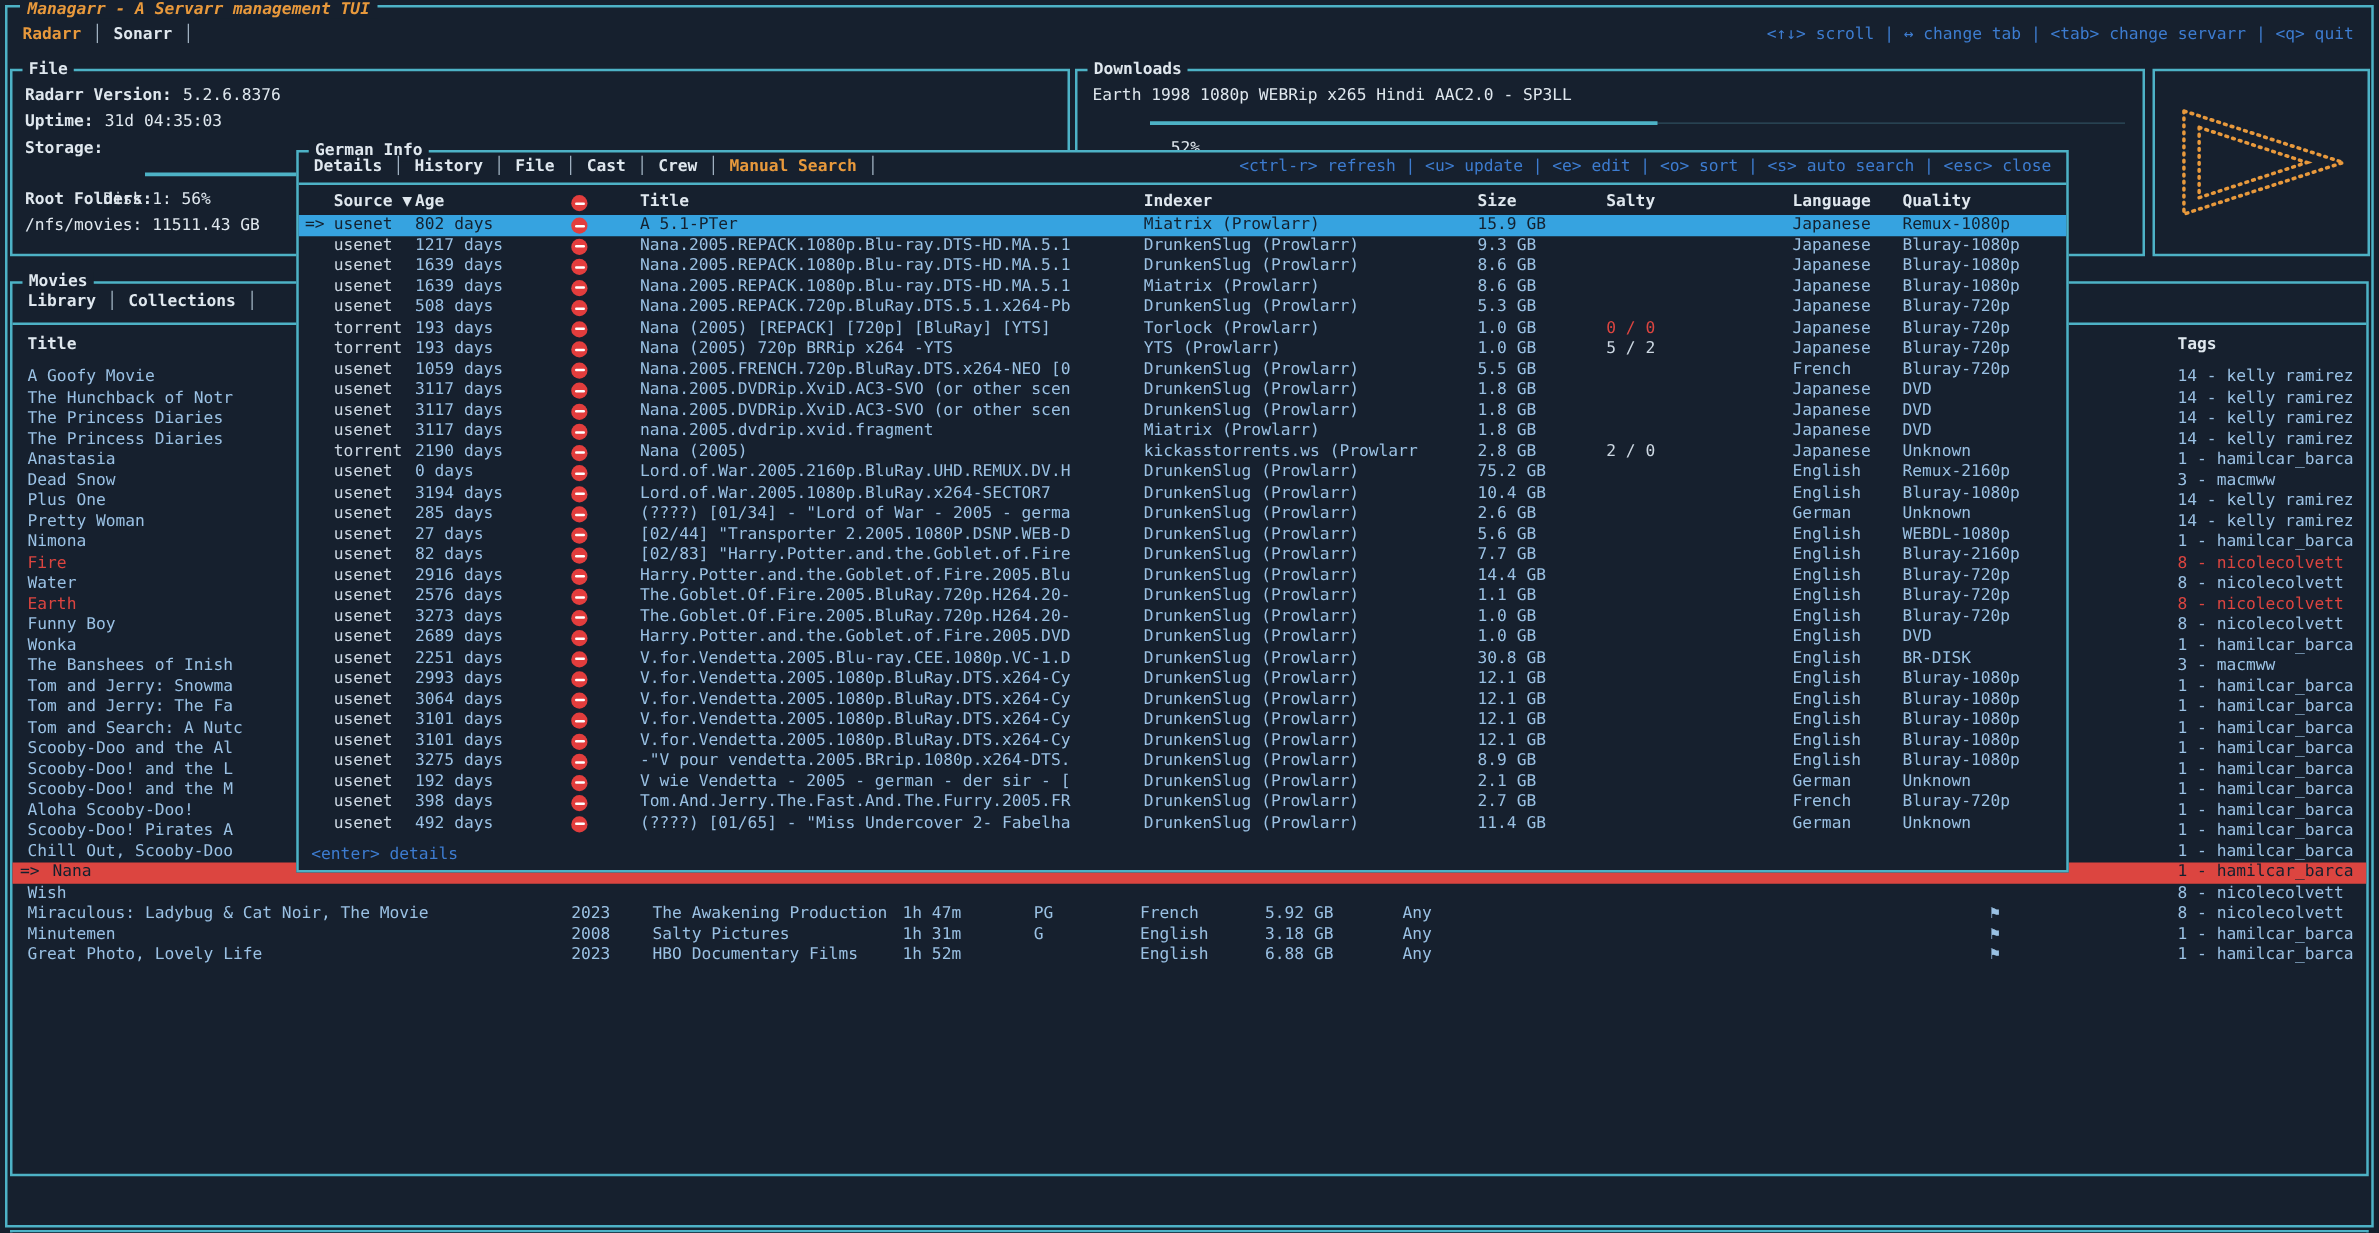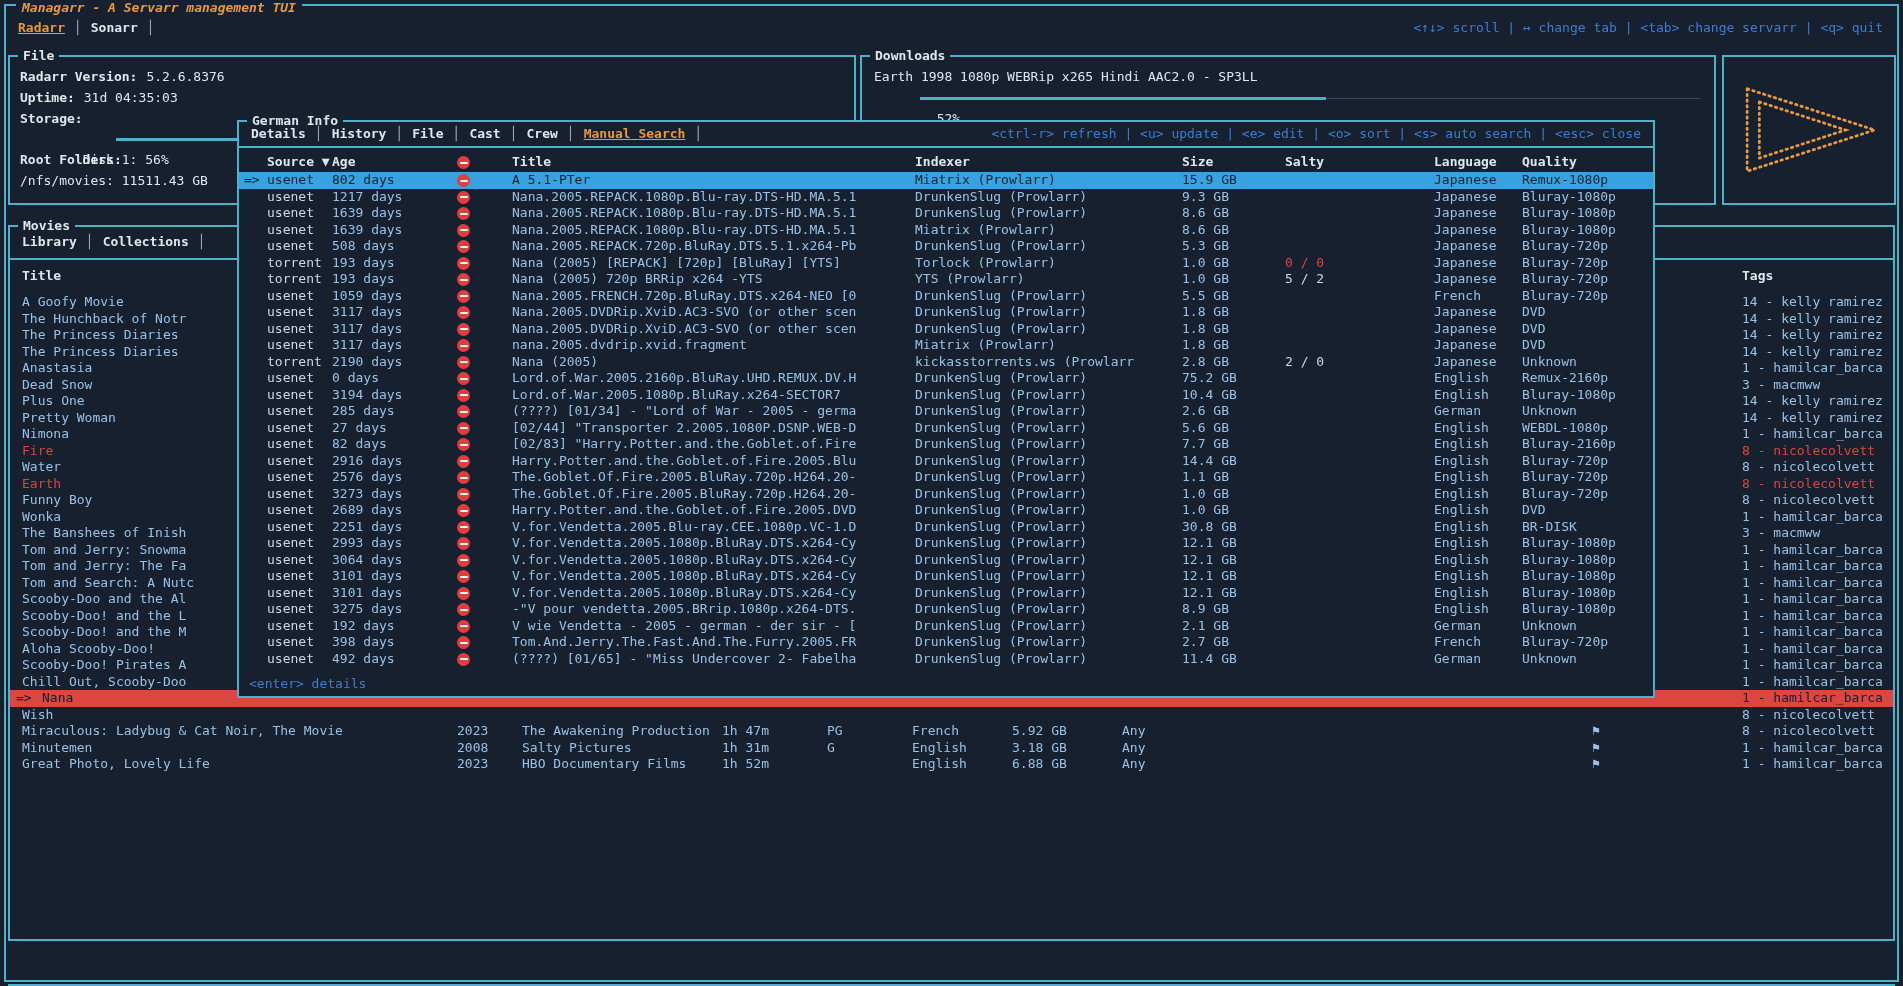--- a/index.html
+++ b/index.html
@@ -18,21 +18,21 @@
   *{box-sizing:border-box;margin:0;padding:0;}
   body{background:#0d141e;font-family:"DejaVu Sans Mono","Liberation Mono",monospace;font-size:13px;color:var(--text);}
   .screen{position:relative;width:1903px;height:986px;background:var(--bg);overflow:hidden;}
   .screen-border{position:absolute;inset:4px;border:2px solid var(--border);pointer-events:none;}
   .app-title{position:absolute;top:0;left:16px;background:var(--bg);padding:0 6px;color:var(--orange);font-style:italic;font-weight:bold;line-height:15px;z-index:3;}
   .tabs-top{position:absolute;left:16px;top:20px;z-index:3;}
   .top-hints{position:absolute;right:20px;top:20px;color:var(--hint);z-index:3;}
   .panel{position:absolute;border:2px solid var(--border);background:var(--bg);}
   .panel-title{position:absolute;top:-9px;left:8px;background:var(--bg);padding:0 5px;line-height:16px;font-weight:bold;color:var(--text);}
   .tab{font-weight:bold;color:var(--text);padding:0 2px;}
-  .tab.active{color:var(--orange);text-decoration:underline;}
+  .tab.active{color:var(--orange);}
   .tabsep::before{content:"│";color:var(--sep);padding:0 7px;}
   
   .stats-content{position:absolute;left:10px;top:10px;right:8px;}
   .stat-line{height:20.8px;line-height:20.8px;white-space:pre;position:relative;}
   .stat-label{font-weight:bold;}
   .stat-value{margin-left:9px;}
   .gauge{position:absolute;top:9px;height:3px;}
   .gauge .track{position:absolute;left:0;right:0;top:1px;height:1px;background:#2e4d5e;}
   .gauge .fill{position:absolute;left:0;top:0;height:3px;background:var(--border);}
   

